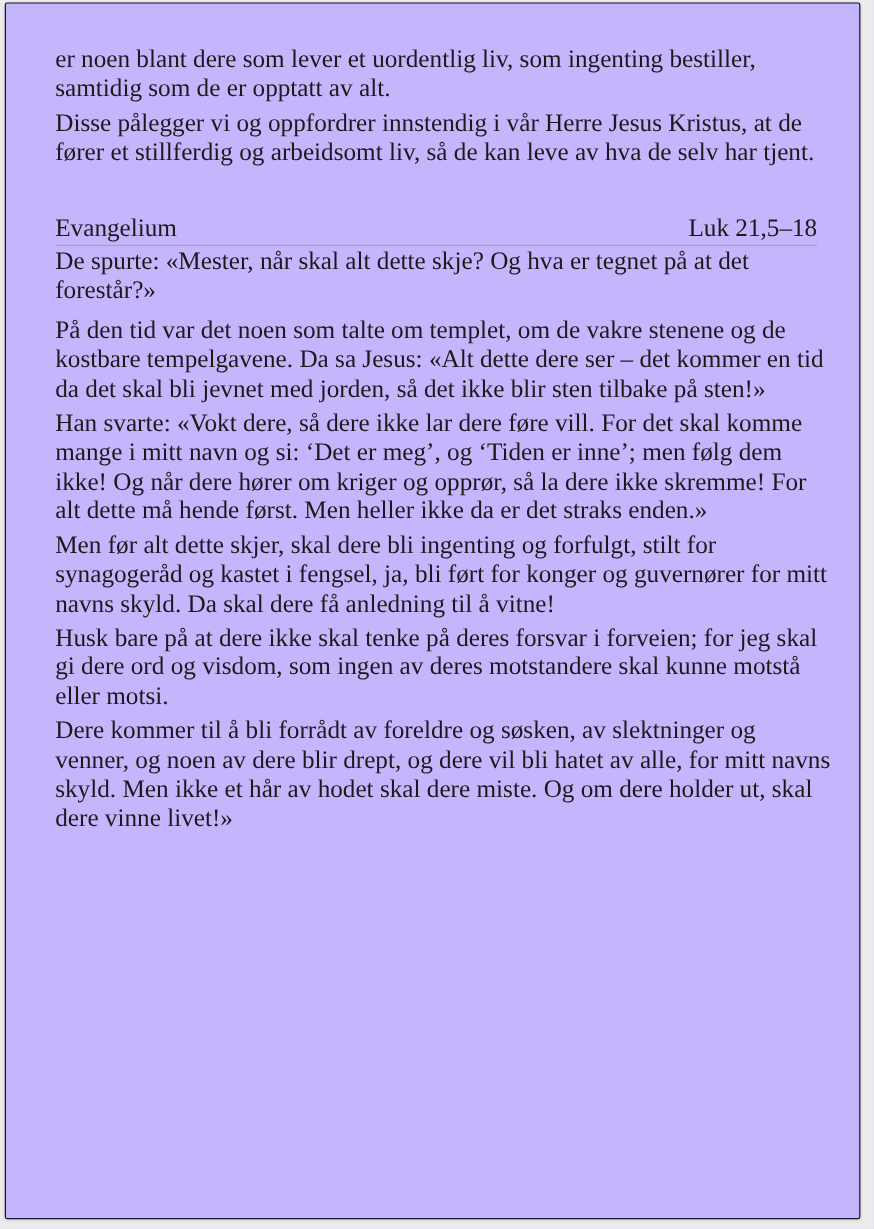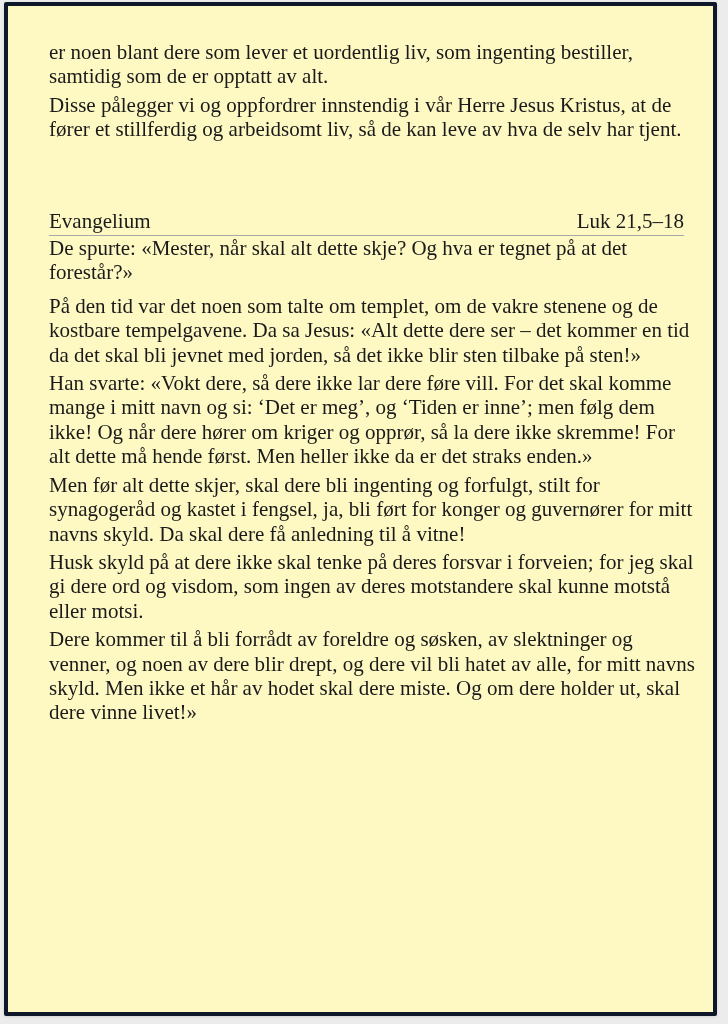--- a/index.html
+++ b/index.html
@@ -9,22 +9,22 @@
     height: 1024px;
     background: #ececec;
     overflow: hidden;
   }
   .page {
     position: absolute;
     left: 4px;
     top: 2px;
     width: 713px;
     height: 1014px;
-    background: #fef9c3;
-    border: 4px solid #0f172a;
+    background: #c4b5fd;
+    border: 1px solid #0f172a;
     border-radius: 2px;
     box-shadow: 0 1px 3px rgba(0,0,0,0.10);
     box-sizing: border-box;
   }
   .content {
     position: absolute;
     left: 41px;
     top: 34px;
     width: 635px;
     color: #1a1a1a;
@@ -39,21 +39,20 @@
   .pericope-header {
     display: flex;
     justify-content: space-between;
     align-items: baseline;
     margin-top: 39px;
     padding-bottom: 2px;
     border-bottom: 1px solid #a8a8a8;
   }
   .pericope-header span {
     white-space: pre;
-    margin-top: 28px;
   }
   .gospel-start {
     margin-top: 9px;
   }
 </style>
 </head>
 <body>
 
 <div class="page">
   <div class="content">
@@ -73,21 +72,21 @@
     <p class="para gospel-start">På den tid var det noen som talte om templet, om de vakre stenene og de
 kostbare tempelgavene. Da sa Jesus: «Alt dette dere ser – det kommer en tid
 da det skal bli jevnet med jorden, så det ikke blir sten tilbake på sten!»</p>
     <p class="para">Han svarte: «Vokt dere, så dere ikke lar dere føre vill. For det skal komme
 mange i mitt navn og si: ‘Det er meg’, og ‘Tiden er inne’; men følg dem
 ikke! Og når dere hører om kriger og opprør, så la dere ikke skremme! For
 alt dette må hende først. Men heller ikke da er det straks enden.»</p>
     <p class="para">Men før alt dette skjer, skal dere bli ingenting og forfulgt, stilt for
 synagogeråd og kastet i fengsel, ja, bli ført for konger og guvernører for mitt
 navns skyld. Da skal dere få anledning til å vitne!</p>
-    <p class="para">Husk skyld på at dere ikke skal tenke på deres forsvar i forveien; for jeg skal
+    <p class="para">Husk bare på at dere ikke skal tenke på deres forsvar i forveien; for jeg skal
 gi dere ord og visdom, som ingen av deres motstandere skal kunne motstå
 eller motsi.</p>
     <p class="para">Dere kommer til å bli forrådt av foreldre og søsken, av slektninger og
 venner, og noen av dere blir drept, og dere vil bli hatet av alle, for mitt navns
 skyld. Men ikke et hår av hodet skal dere miste. Og om dere holder ut, skal
 dere vinne livet!»</p>
 
   </div>
 </div>
 

